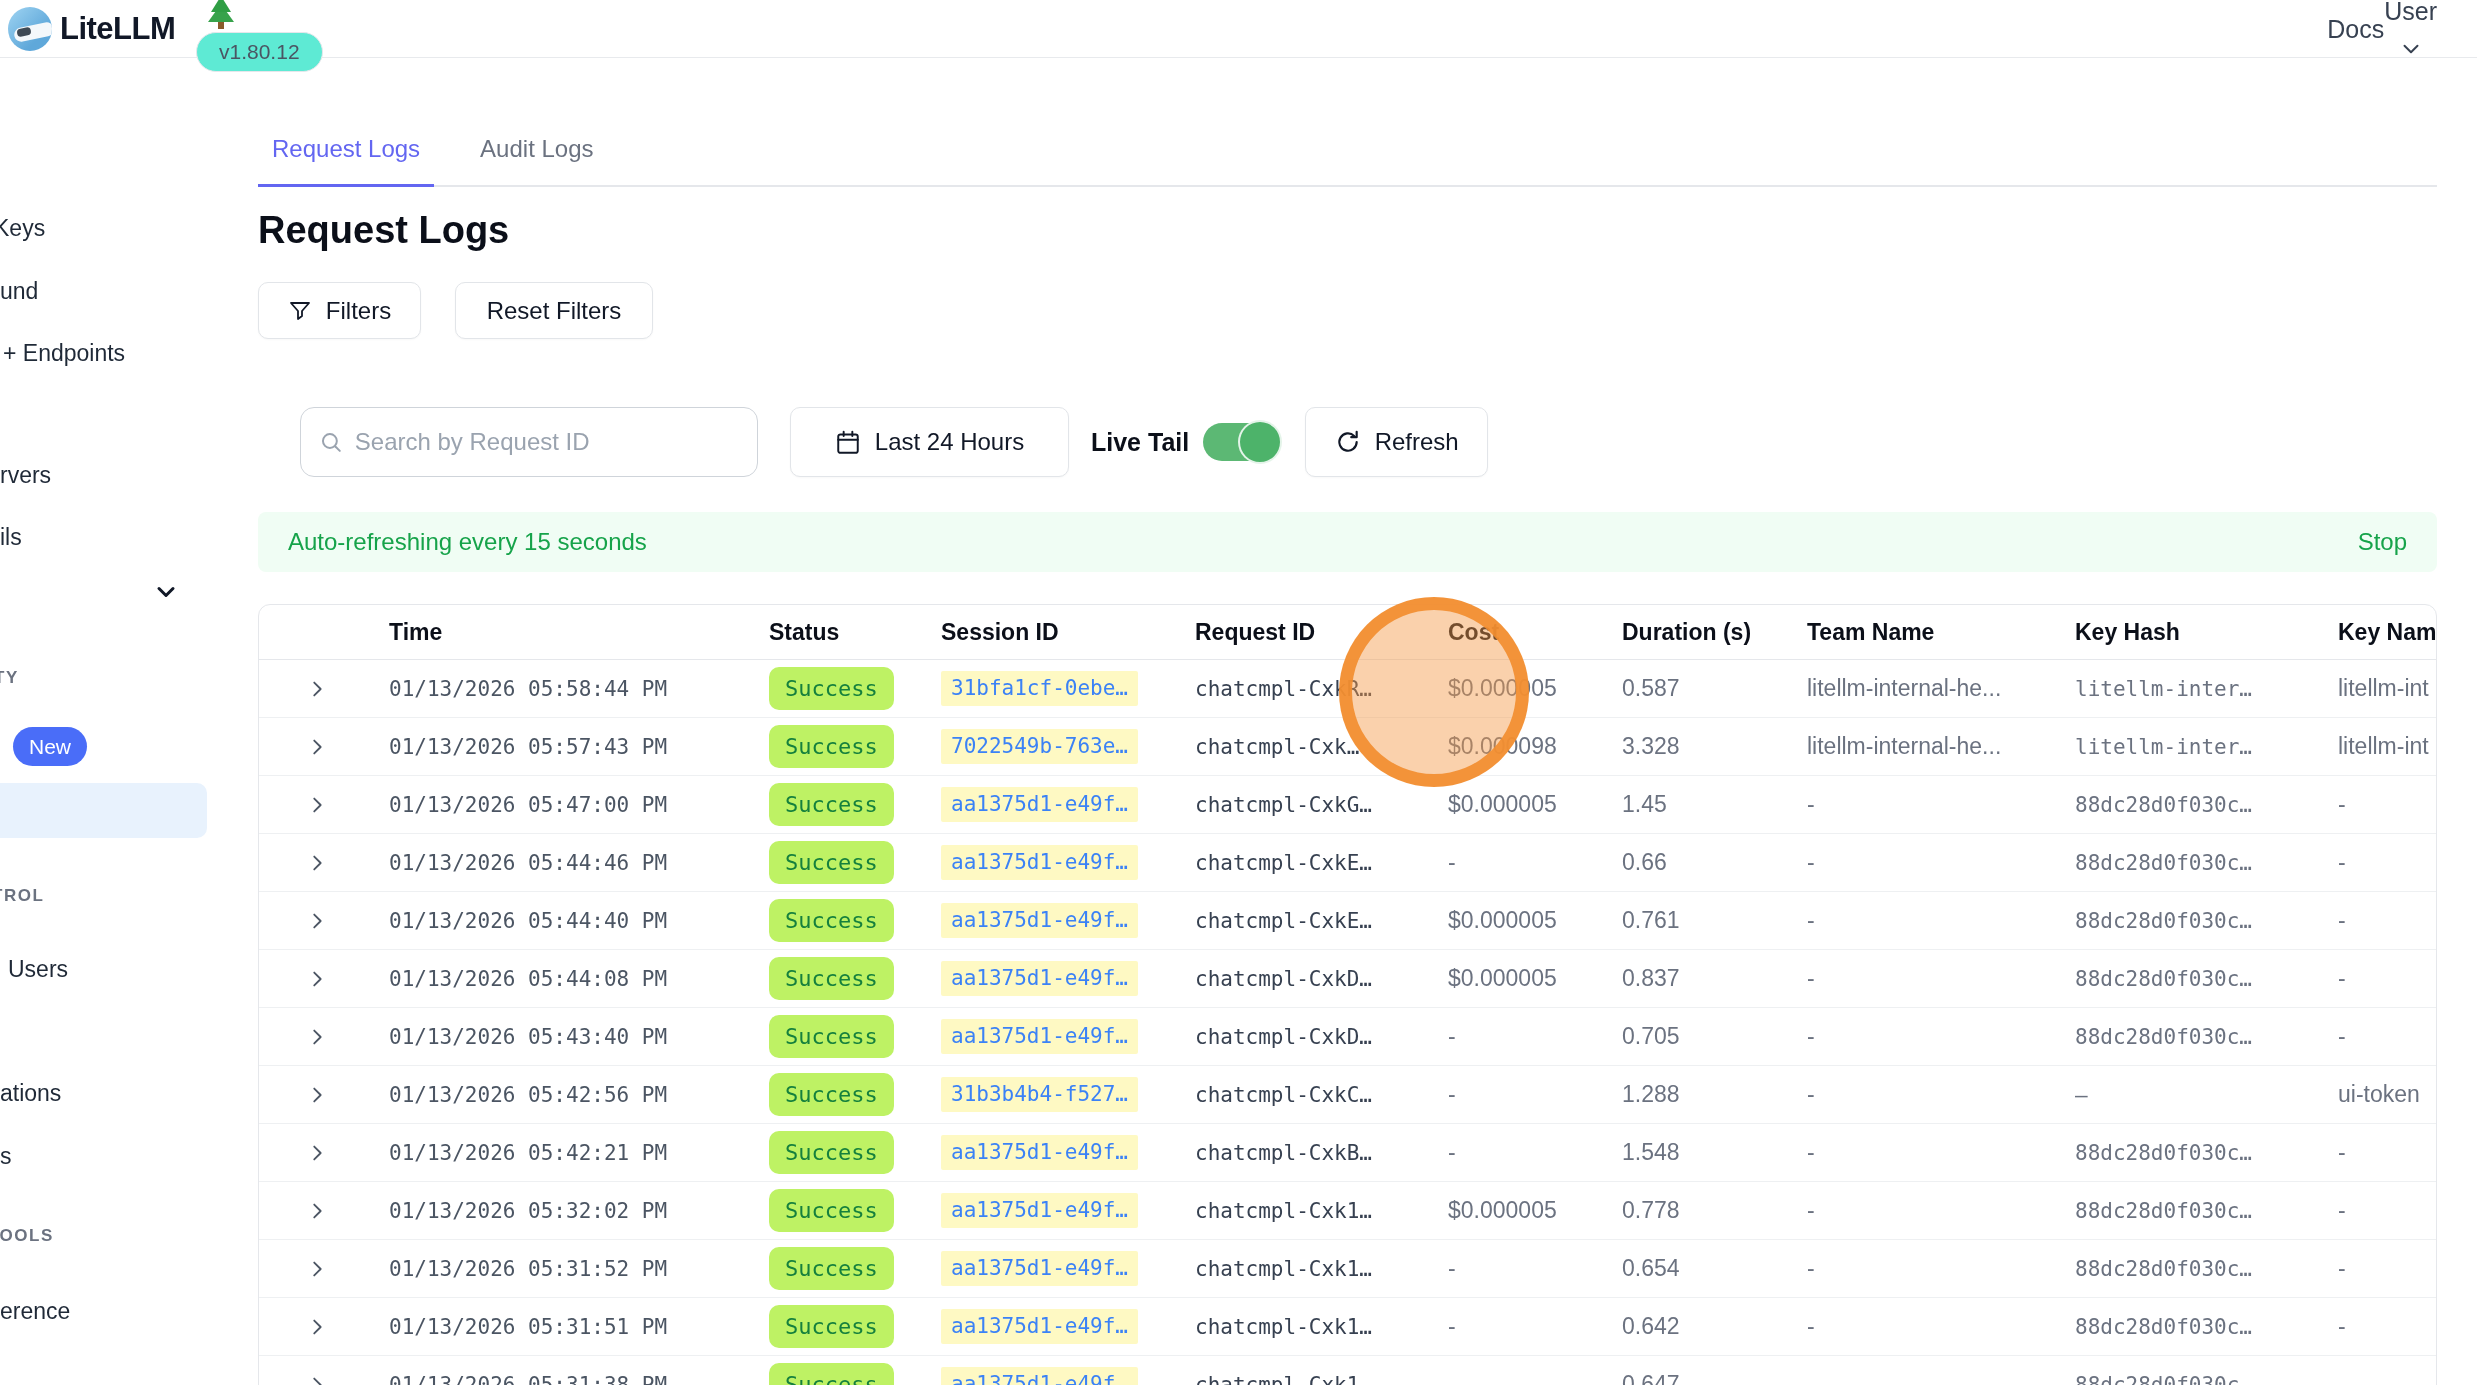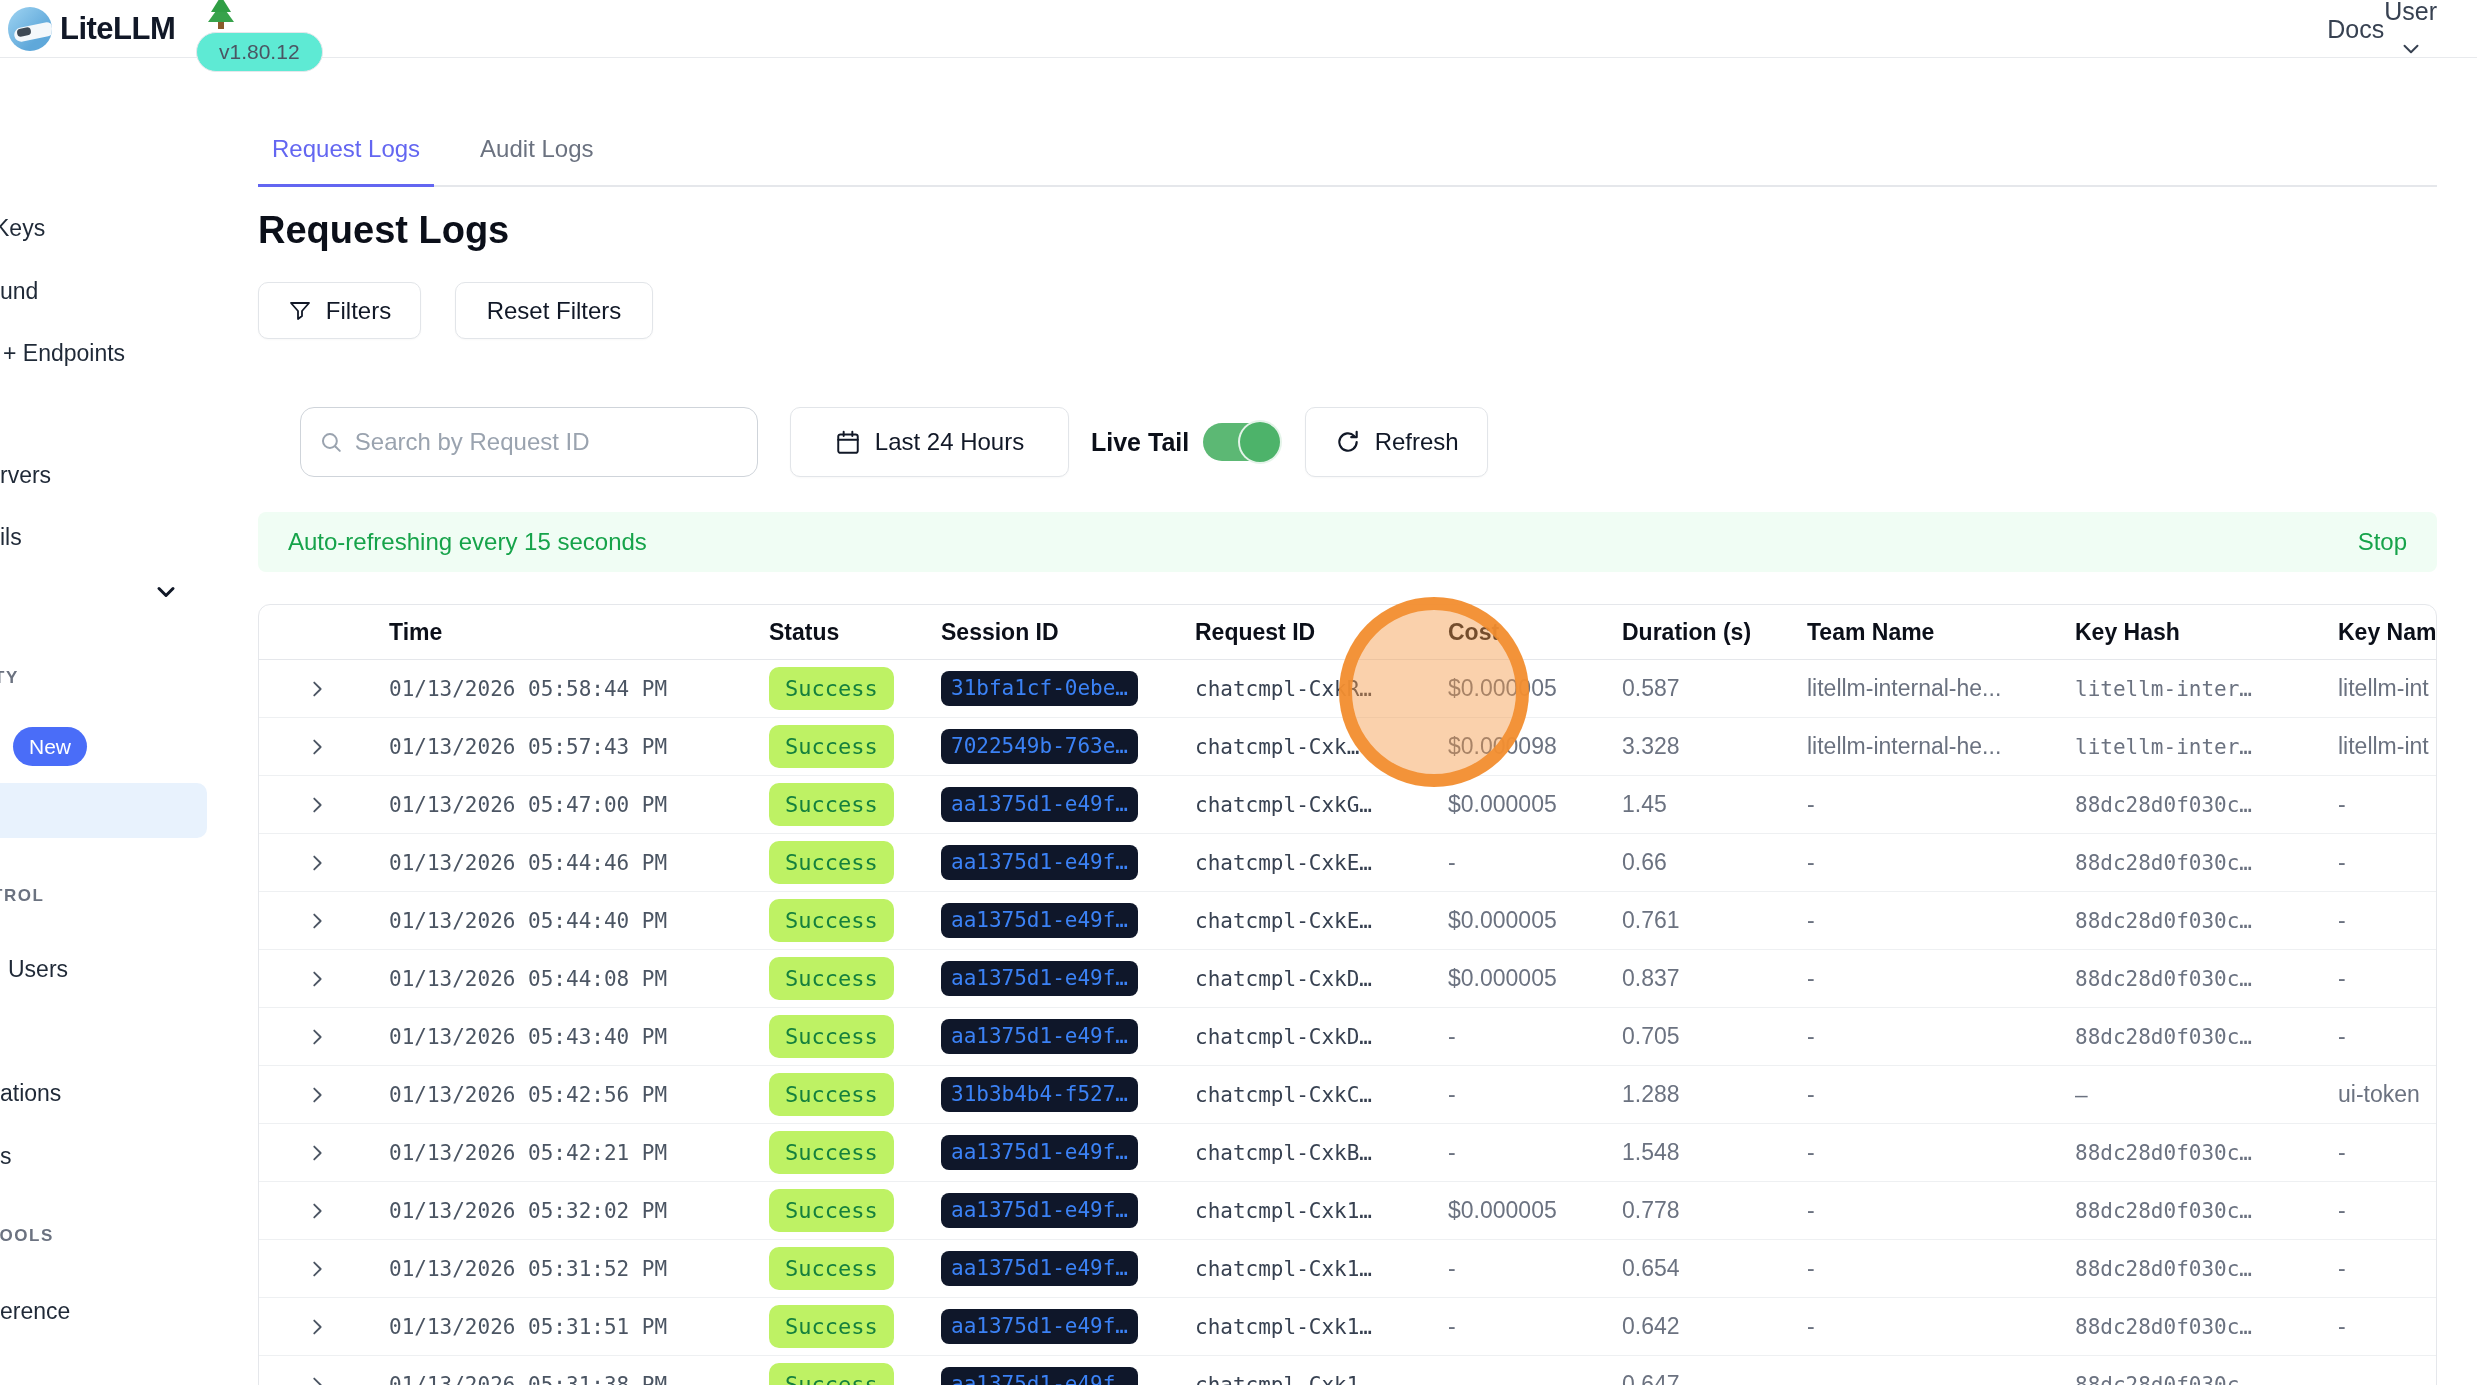--- a/index.html
+++ b/index.html
@@ -87,22 +87,22 @@
   .thead { height:55px; border-bottom:1px solid #e5e7eb; }
   .th { font-size:23px; font-weight:bold; color:#0b0f19; white-space:nowrap; overflow:hidden; }
   .trow { height:58px; border-bottom:1px solid #eef0f2; }
   .cell { font-size:23px; color:#6b7280; white-space:nowrap; overflow:hidden; padding-right:14px; }
   .mono { font-family:"DejaVu Sans Mono", monospace; font-size:21px; }
   .c-chev { display:flex; justify-content:center; }
   .rowchev { display:flex; align-items:center; cursor:pointer; }
   .c-time { color:#4b5563; }
   .badge-success { display:inline-block; background:#bef264; color:#15803d; font-size:22px;
     padding:9px 16px; border-radius:10px; }
-  .session-link { display:inline-block; background:#0f172a; color:#3b82f6; padding:5px 10px 6px 10px;
-    border-radius:8px; cursor:pointer; }
+  .session-link { display:inline-block; background:#fef9c3; color:#3b82f6; padding:5px 10px 6px 10px;
+    border-radius:2px; cursor:pointer; }
   .c-req { color:#374151; }
 
   
   .click-indicator { position:absolute; left:1339px; top:597px; width:190px; height:190px;
     border-radius:50%; border:13px solid rgba(242,142,48,0.92); background:rgba(244,152,70,0.45); z-index:50; }
 
   svg.icon { display:block; }
 </style>
 </head>
 <body>

